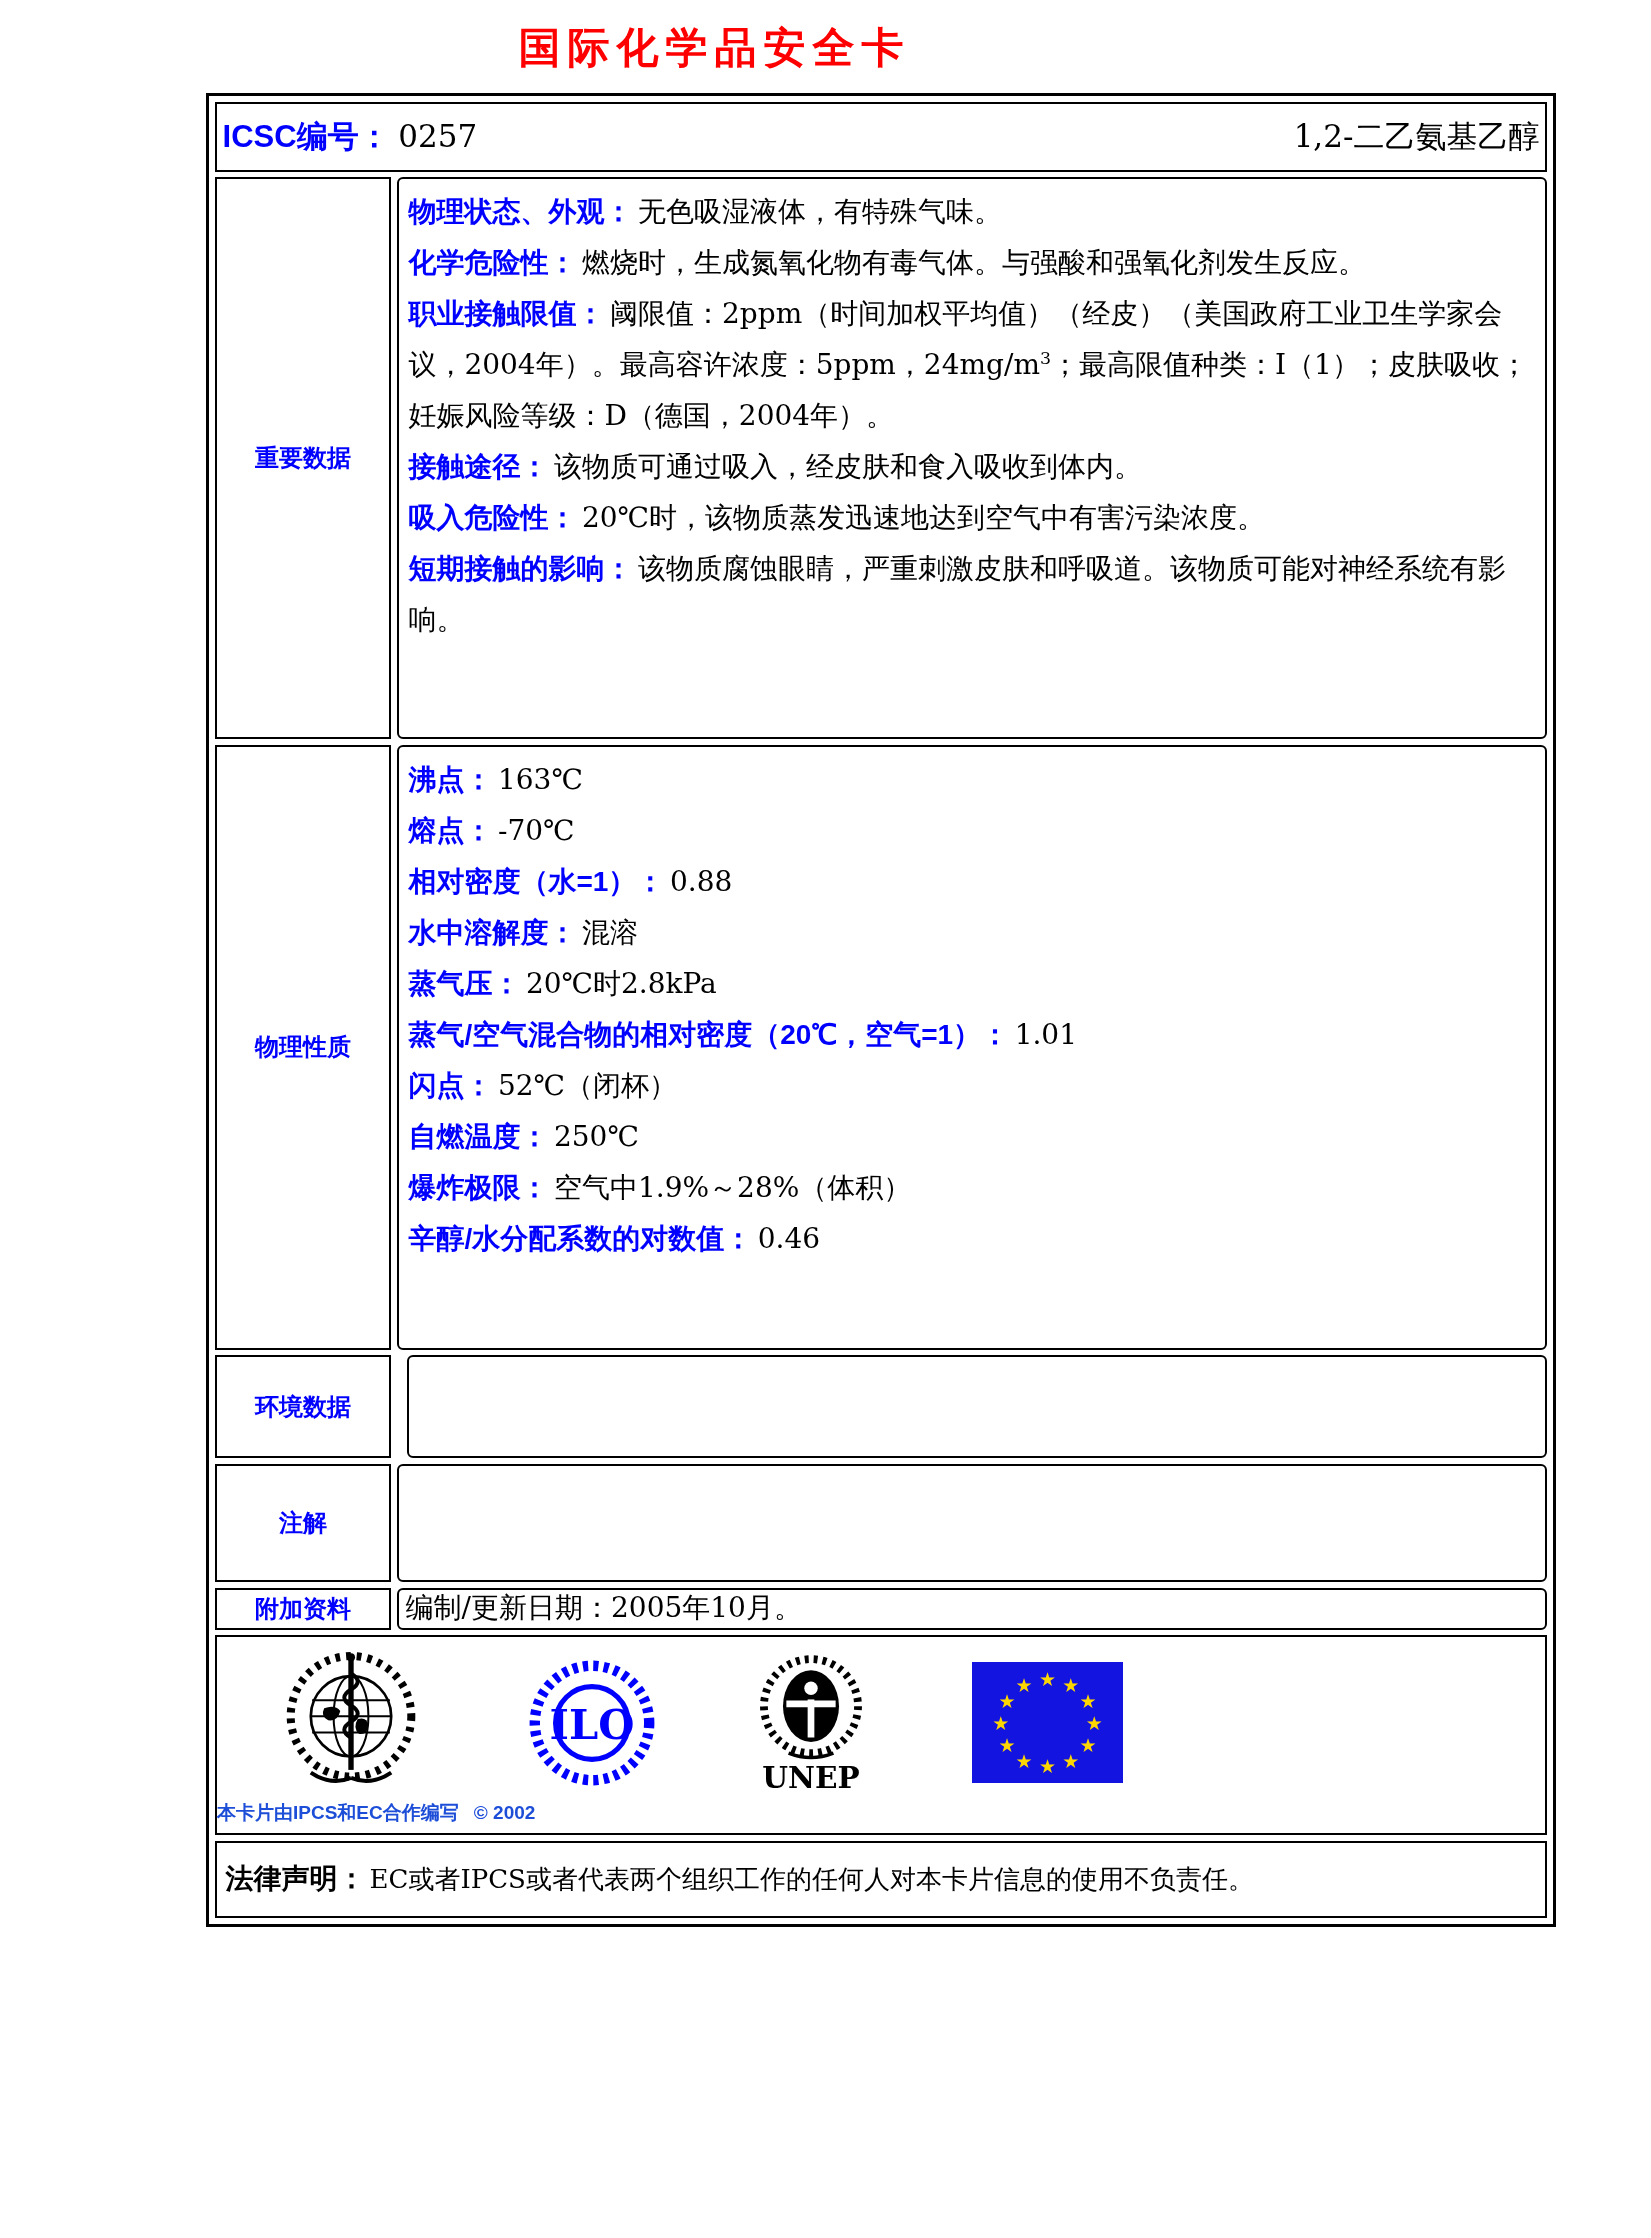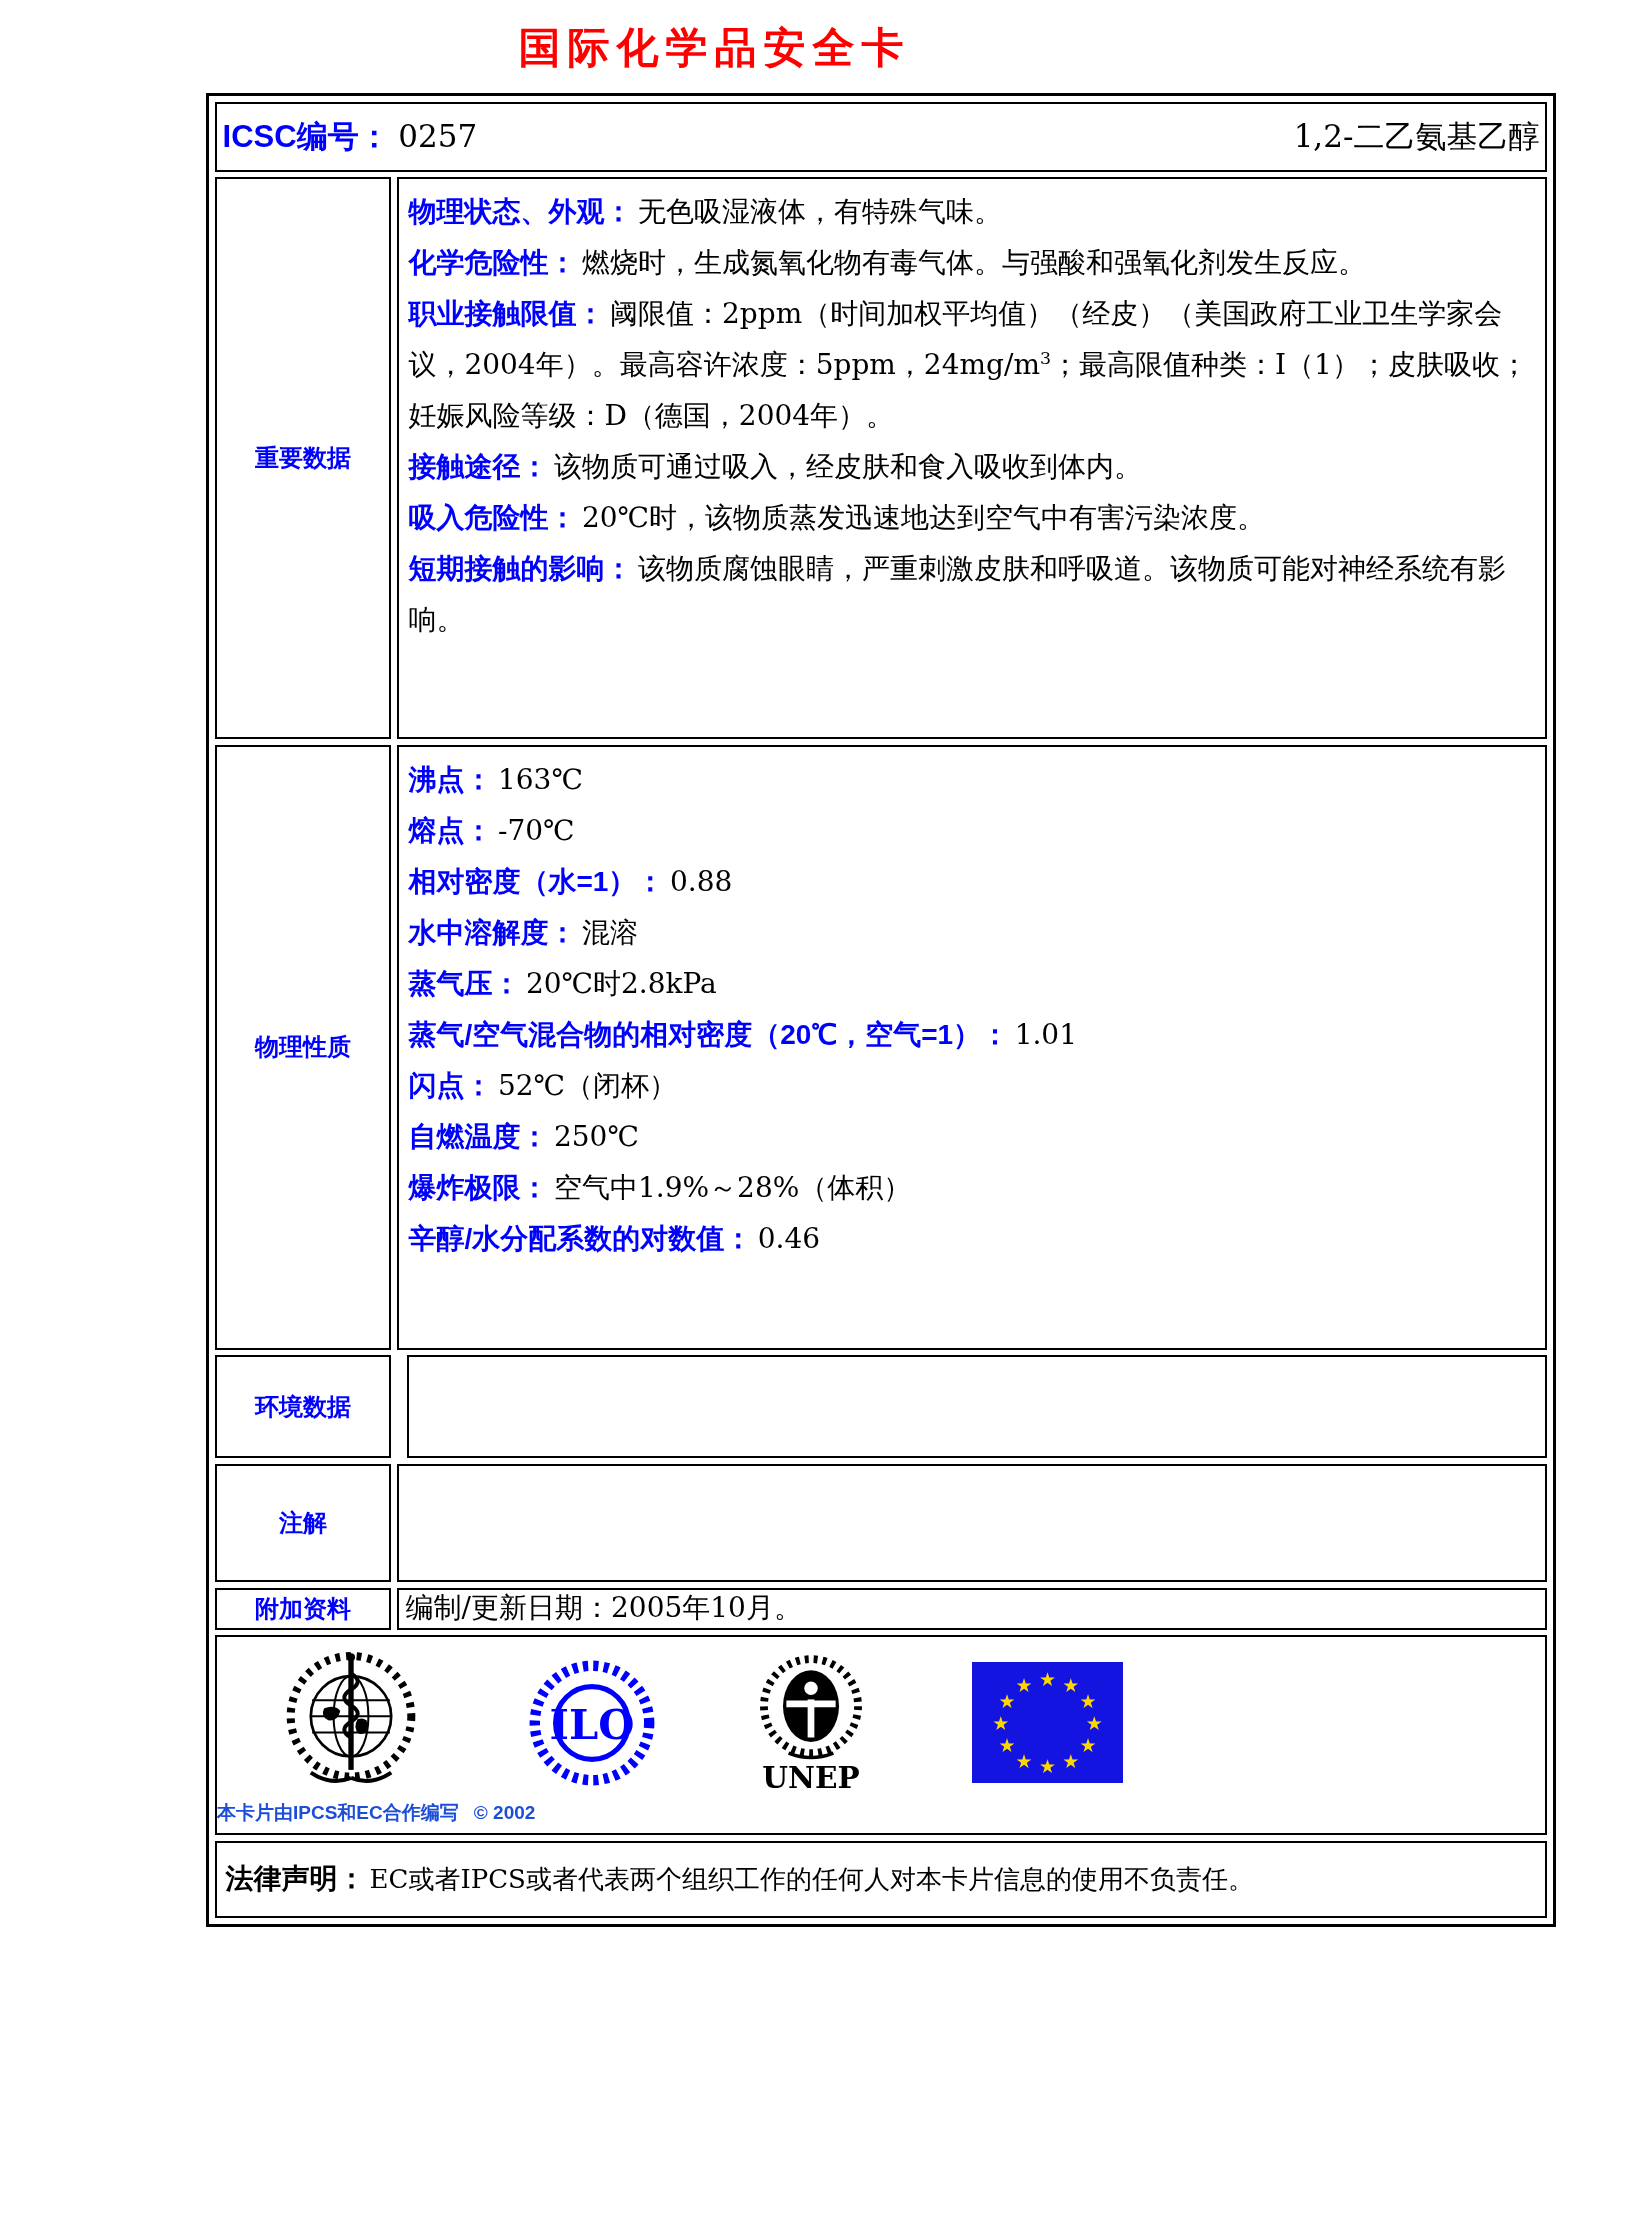--- a/index.html
+++ b/index.html
@@ -21,21 +21,21 @@
     justify-content:space-between;padding:0 5.6px;}
   .icsc-left{font-size:31px;}
   .blue-label{color:#0000FF;font-weight:bold;font-family:"Liberation Sans",sans-serif;}
   .black-val{color:#000;font-family:"DejaVu Serif",serif;}
   .chem-name{font-size:31px;font-family:"DejaVu Serif",serif;}
 
   
   .label-col{width:176px;flex:0 0 176px;display:flex;align-items:center;
     justify-content:center;font-size:24px;color:#0000FF;font-weight:bold;
     text-align:center;}
-  .content-col{flex:1;padding:7px 9.8px;font-size:28px;line-height:51px;}
+  .content-col{flex:1;padding:7px 9.8px;font-size:28px;line-height:51px;border-radius:6px;}
   .content-col .entry{text-align:left;}
   .entry .blue-label{font-size:28px;}
   .entry .val{font-family:"DejaVu Serif",serif;margin-left:5.6px;}
   sup{font-size:0.62em;vertical-align:super;line-height:0;}
 
   .h-row2{height:562px;} .h-row3{height:605px;} .h-row4{height:103px;gap:16px;}
   .h-row5{height:118px;} .h-row6{height:42px;}
   .h-row6 .content-col{padding:1.4px 7px;line-height:34px;}
 
   

